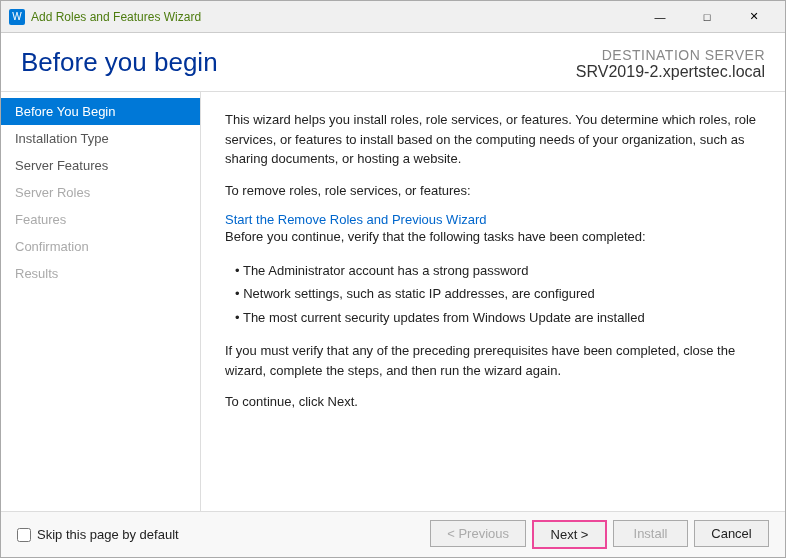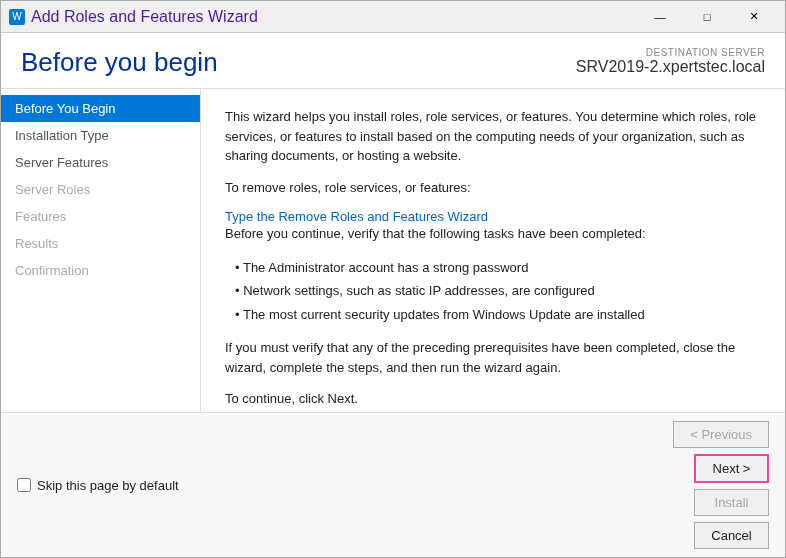--- a/index.html
+++ b/index.html
@@ -36,22 +36,22 @@
       display: flex;
       align-items: center;
       justify-content: center;
       font-size: 10px;
       color: white;
       border-radius: 2px;
       flex-shrink: 0;
     }
     .title-bar-text {
       flex: 1;
-      font-size: 16px;
-      color: #4c1d95;
+      font-size: 12px;
+      color: #4d7c0f;
     }
     .title-bar-controls {
       display: flex;
       gap: 1px;
     }
     .title-btn {
       width: 46px;
       height: 32px;
       border: none;
       background: transparent;
@@ -76,21 +76,21 @@
       font-weight: 300;
       color: #003399;
     }
     .destination-server {
       text-align: right;
       font-size: 11px;
       color: #555;
     }
     .destination-server .server-label {
       color: #888;
-      font-size: 10px;
+      font-size: 14px;
       text-transform: uppercase;
       letter-spacing: 0.5px;
     }
     .destination-server .server-name {
       color: #333;
       font-size: 16px;
     }
     .wizard-body {
       display: flex;
       flex: 1;
@@ -167,22 +167,21 @@
       cursor: pointer;
     }
     .checkbox-label input[type="checkbox"] {
       width: 14px;
       height: 14px;
       cursor: pointer;
     }
     .footer-buttons {
       display: flex;
       gap: 6px;
-      align-items: flex-end;
-      flex-direction: column;
+      align-items: flex-start;
     }
     .btn {
       padding: 5px 16px;
       font-size: 13px;
       border: 1px solid #aaa;
       background: #f0f0f0;
       cursor: pointer;
       color: #222;
       min-width: 75px;
       text-align: center;
@@ -222,28 +221,28 @@
   </div>
 
   <div class="wizard-body">
 
     <div class="sidebar">
       <div class="sidebar-item active">Before You Begin</div>
       <div class="sidebar-item">Installation Type</div>
       <div class="sidebar-item">Server Features</div>
       <div class="sidebar-item disabled">Server Roles</div>
       <div class="sidebar-item disabled">Features</div>
+      <div class="sidebar-item disabled">Confirmation</div>
       <div class="sidebar-item disabled">Results</div>
-      <div class="sidebar-item disabled">Confirmation</div>
     </div>
 
     <div class="content-area">
       <p>This wizard helps you install roles, role services, or features. You determine which roles, role services, or features to install based on the computing needs of your organization, such as sharing documents, or hosting a website.</p>
       <p>To remove roles, role services, or features:</p>
-      <a class="link">Type the Remove Roles and Features Wizard</a>
+      <a class="link">Start the Remove Roles and Previous Wizard</a>
       <p style="">Before you continue, verify that the following tasks have been completed:</p>
       <ul class="bullet-list">
         <li>The Administrator account has a strong password</li>
         <li>Network settings, such as static IP addresses, are configured</li>
         <li>The most current security updates from Windows Update are installed</li>
       </ul>
       <p>If you must verify that any of the preceding prerequisites have been completed, close the wizard, complete the steps, and then run the wizard again.</p>
       <p>To continue, click Next.</p>
     </div>
   </div>

